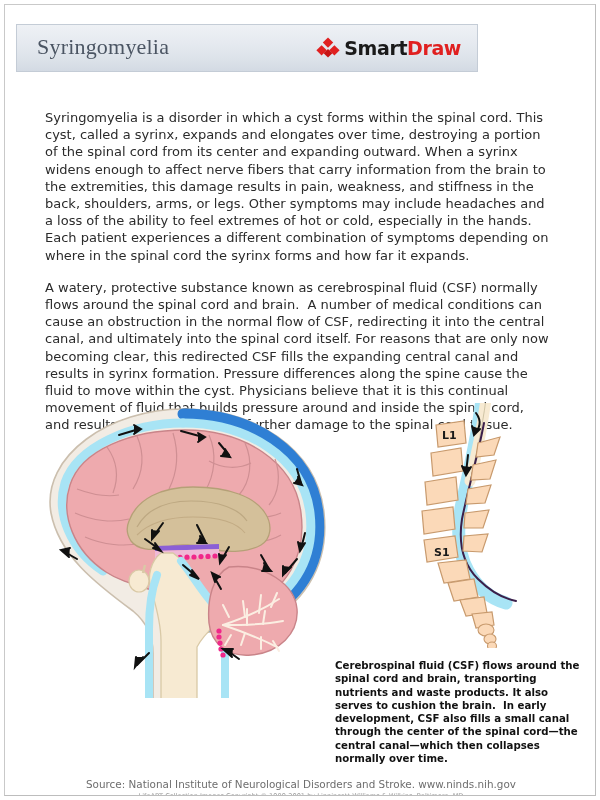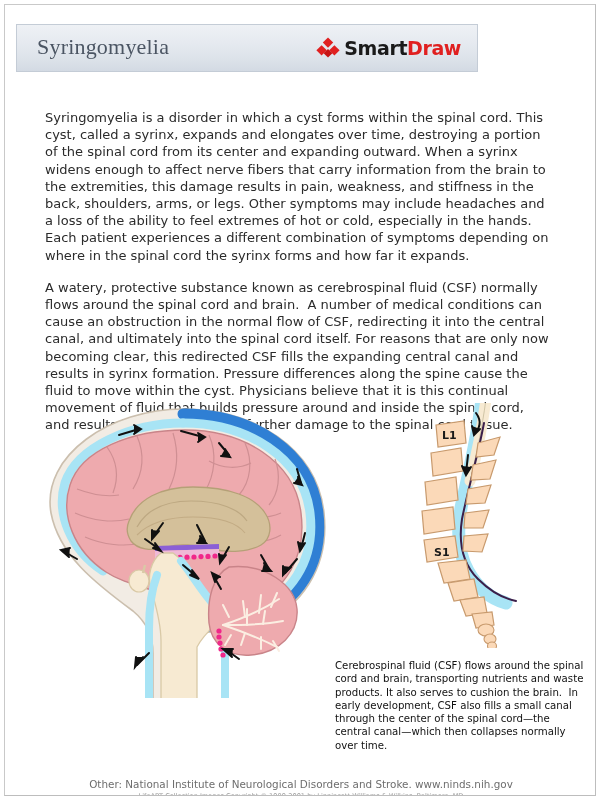--- a/index.html
+++ b/index.html
@@ -109,21 +109,21 @@
   }
 
   
   .caption {
     position: absolute;
     left: 330px;
     top: 654px;
     width: 250px;
     font-family: "DejaVu Sans", sans-serif;
     font-size: 10.2px;
-    font-weight: normal;
+    font-weight: bold;
     line-height: 13.3px;
     color: #111111;
     white-space: pre-wrap;
   }
 
   
   .footer {
     position: absolute;
     left: 0;
     top: 772px;
@@ -345,17 +345,17 @@
       <path d="M56,10 C62,18 60,26 54,30"></path>
       <path d="M60,26 L54,32 L52,23" fill="#111"></path>
       <path d="M48,52 L46,70"></path>
       <path d="M42,63 L46,72 L51,64" fill="#111"></path>
     </g>
   </svg>
 
   <div class="caption">Cerebrospinal fluid (CSF) flows around the spinal cord and brain, transporting nutrients and waste products. It also serves to cushion the brain.  In early development, CSF also fills a small canal through the center of the spinal cord—the central canal—which then collapses normally over time.</div>
 
   <div class="footer">
-    <div class="footer-source">Other: National Institute of Neurological Disorders and Stroke.  www.ninds.nih.gov</div>
+    <div class="footer-source">Source: National Institute of Neurological Disorders and Stroke.  www.ninds.nih.gov</div>
     <div class="footer-copyright">LifeART Collection Images Copyright © 1989-2001 by Lippincott Williams &amp; Wilkins, Baltimore, MD</div>
   </div>
 
 </div>
 
 </body></html>

